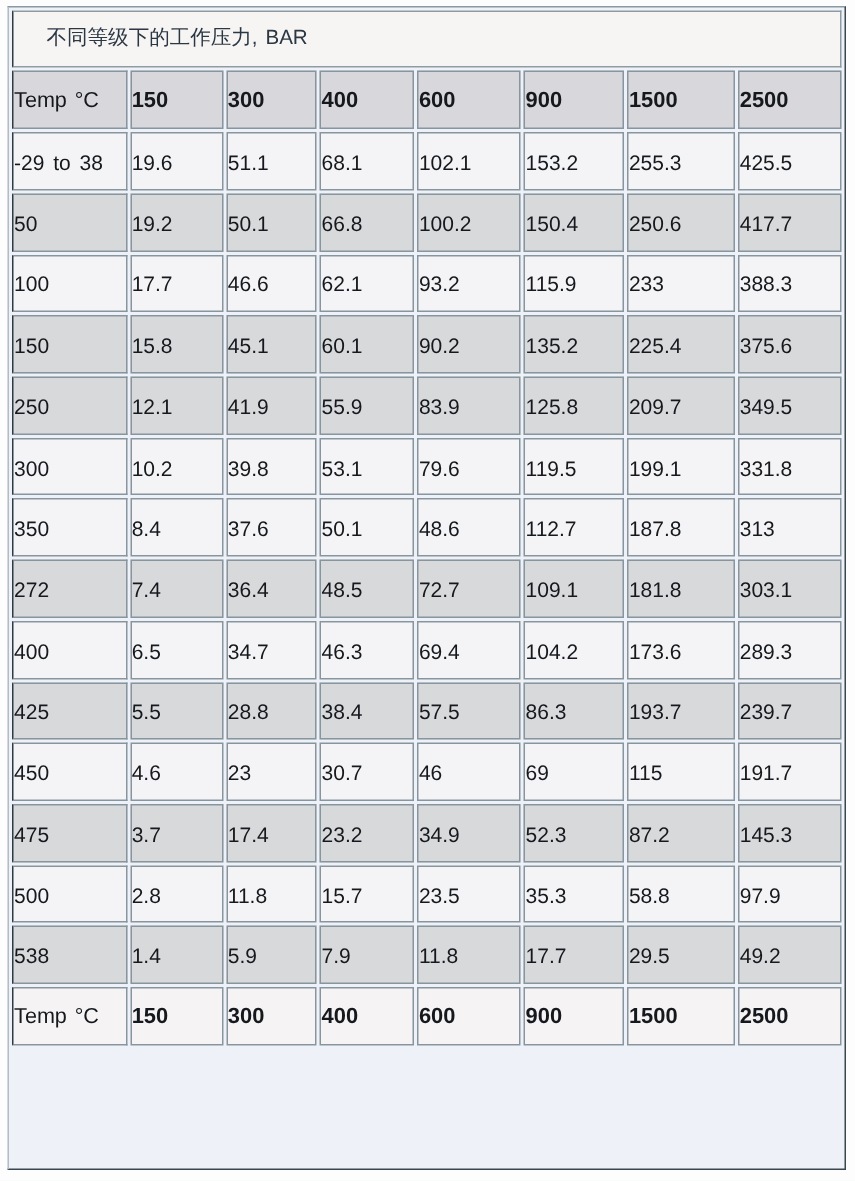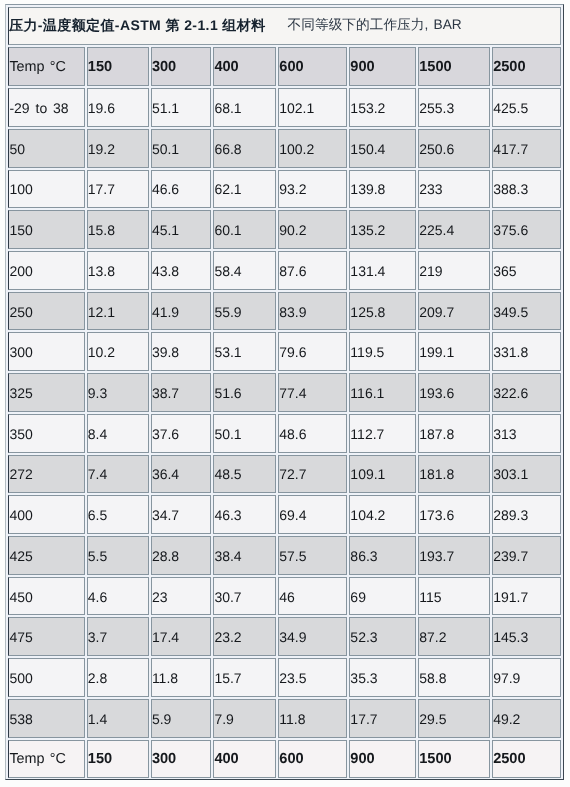--- a/index.html
+++ b/index.html
@@ -46,21 +46,20 @@
   table.grid td.c0 { border-left-color:#2e3a46;margin-left:34px; }
   tr.light td { background:#f4f4f6; }
   tr.dark td { background:#d8d9db; }
 </style>
 </head>
 <body>
 
 <div id="page">
   <div class="outer"></div>
   <div class="titlecell">
-    <span class="title-bold">压力-温度额定值-ASTM 第 2-1.1 组材料</span>
     <span class="title-normal">不同等级下的工作压力, BAR</span>
   </div>
   <table class="grid">
     <colgroup>
         <col style="width:76.4px">
         <col style="width:62.1px">
         <col style="width:60.5px">
         <col style="width:62.9px">
         <col style="width:69.1px">
         <col style="width:66.9px">
@@ -97,73 +96,53 @@
           <td>150.4</td>
           <td>250.6</td>
           <td>417.7</td>
         </tr>
         <tr class="light">
           <td class="c0">100</td>
           <td>17.7</td>
           <td>46.6</td>
           <td>62.1</td>
           <td>93.2</td>
-          <td>139.8</td>
+          <td>115.9</td>
           <td>233</td>
           <td>388.3</td>
         </tr>
         <tr class="dark">
           <td class="c0">150</td>
           <td>15.8</td>
           <td>45.1</td>
           <td>60.1</td>
           <td>90.2</td>
           <td>135.2</td>
           <td>225.4</td>
           <td>375.6</td>
         </tr>
-        <tr class="light">
-          <td class="c0">200</td>
-          <td>13.8</td>
-          <td>43.8</td>
-          <td>58.4</td>
-          <td>87.6</td>
-          <td>131.4</td>
-          <td>219</td>
-          <td>365</td>
-        </tr>
         <tr class="dark">
           <td class="c0">250</td>
           <td>12.1</td>
           <td>41.9</td>
           <td>55.9</td>
           <td>83.9</td>
           <td>125.8</td>
           <td>209.7</td>
           <td>349.5</td>
         </tr>
         <tr class="light">
           <td class="c0">300</td>
           <td>10.2</td>
           <td>39.8</td>
           <td>53.1</td>
           <td>79.6</td>
           <td>119.5</td>
           <td>199.1</td>
           <td>331.8</td>
-        </tr>
-        <tr class="dark">
-          <td class="c0">325</td>
-          <td>9.3</td>
-          <td>38.7</td>
-          <td>51.6</td>
-          <td>77.4</td>
-          <td>116.1</td>
-          <td>193.6</td>
-          <td>322.6</td>
         </tr>
         <tr class="light">
           <td class="c0">350</td>
           <td>8.4</td>
           <td>37.6</td>
           <td>50.1</td>
           <td>48.6</td>
           <td>112.7</td>
           <td>187.8</td>
           <td>313</td>

